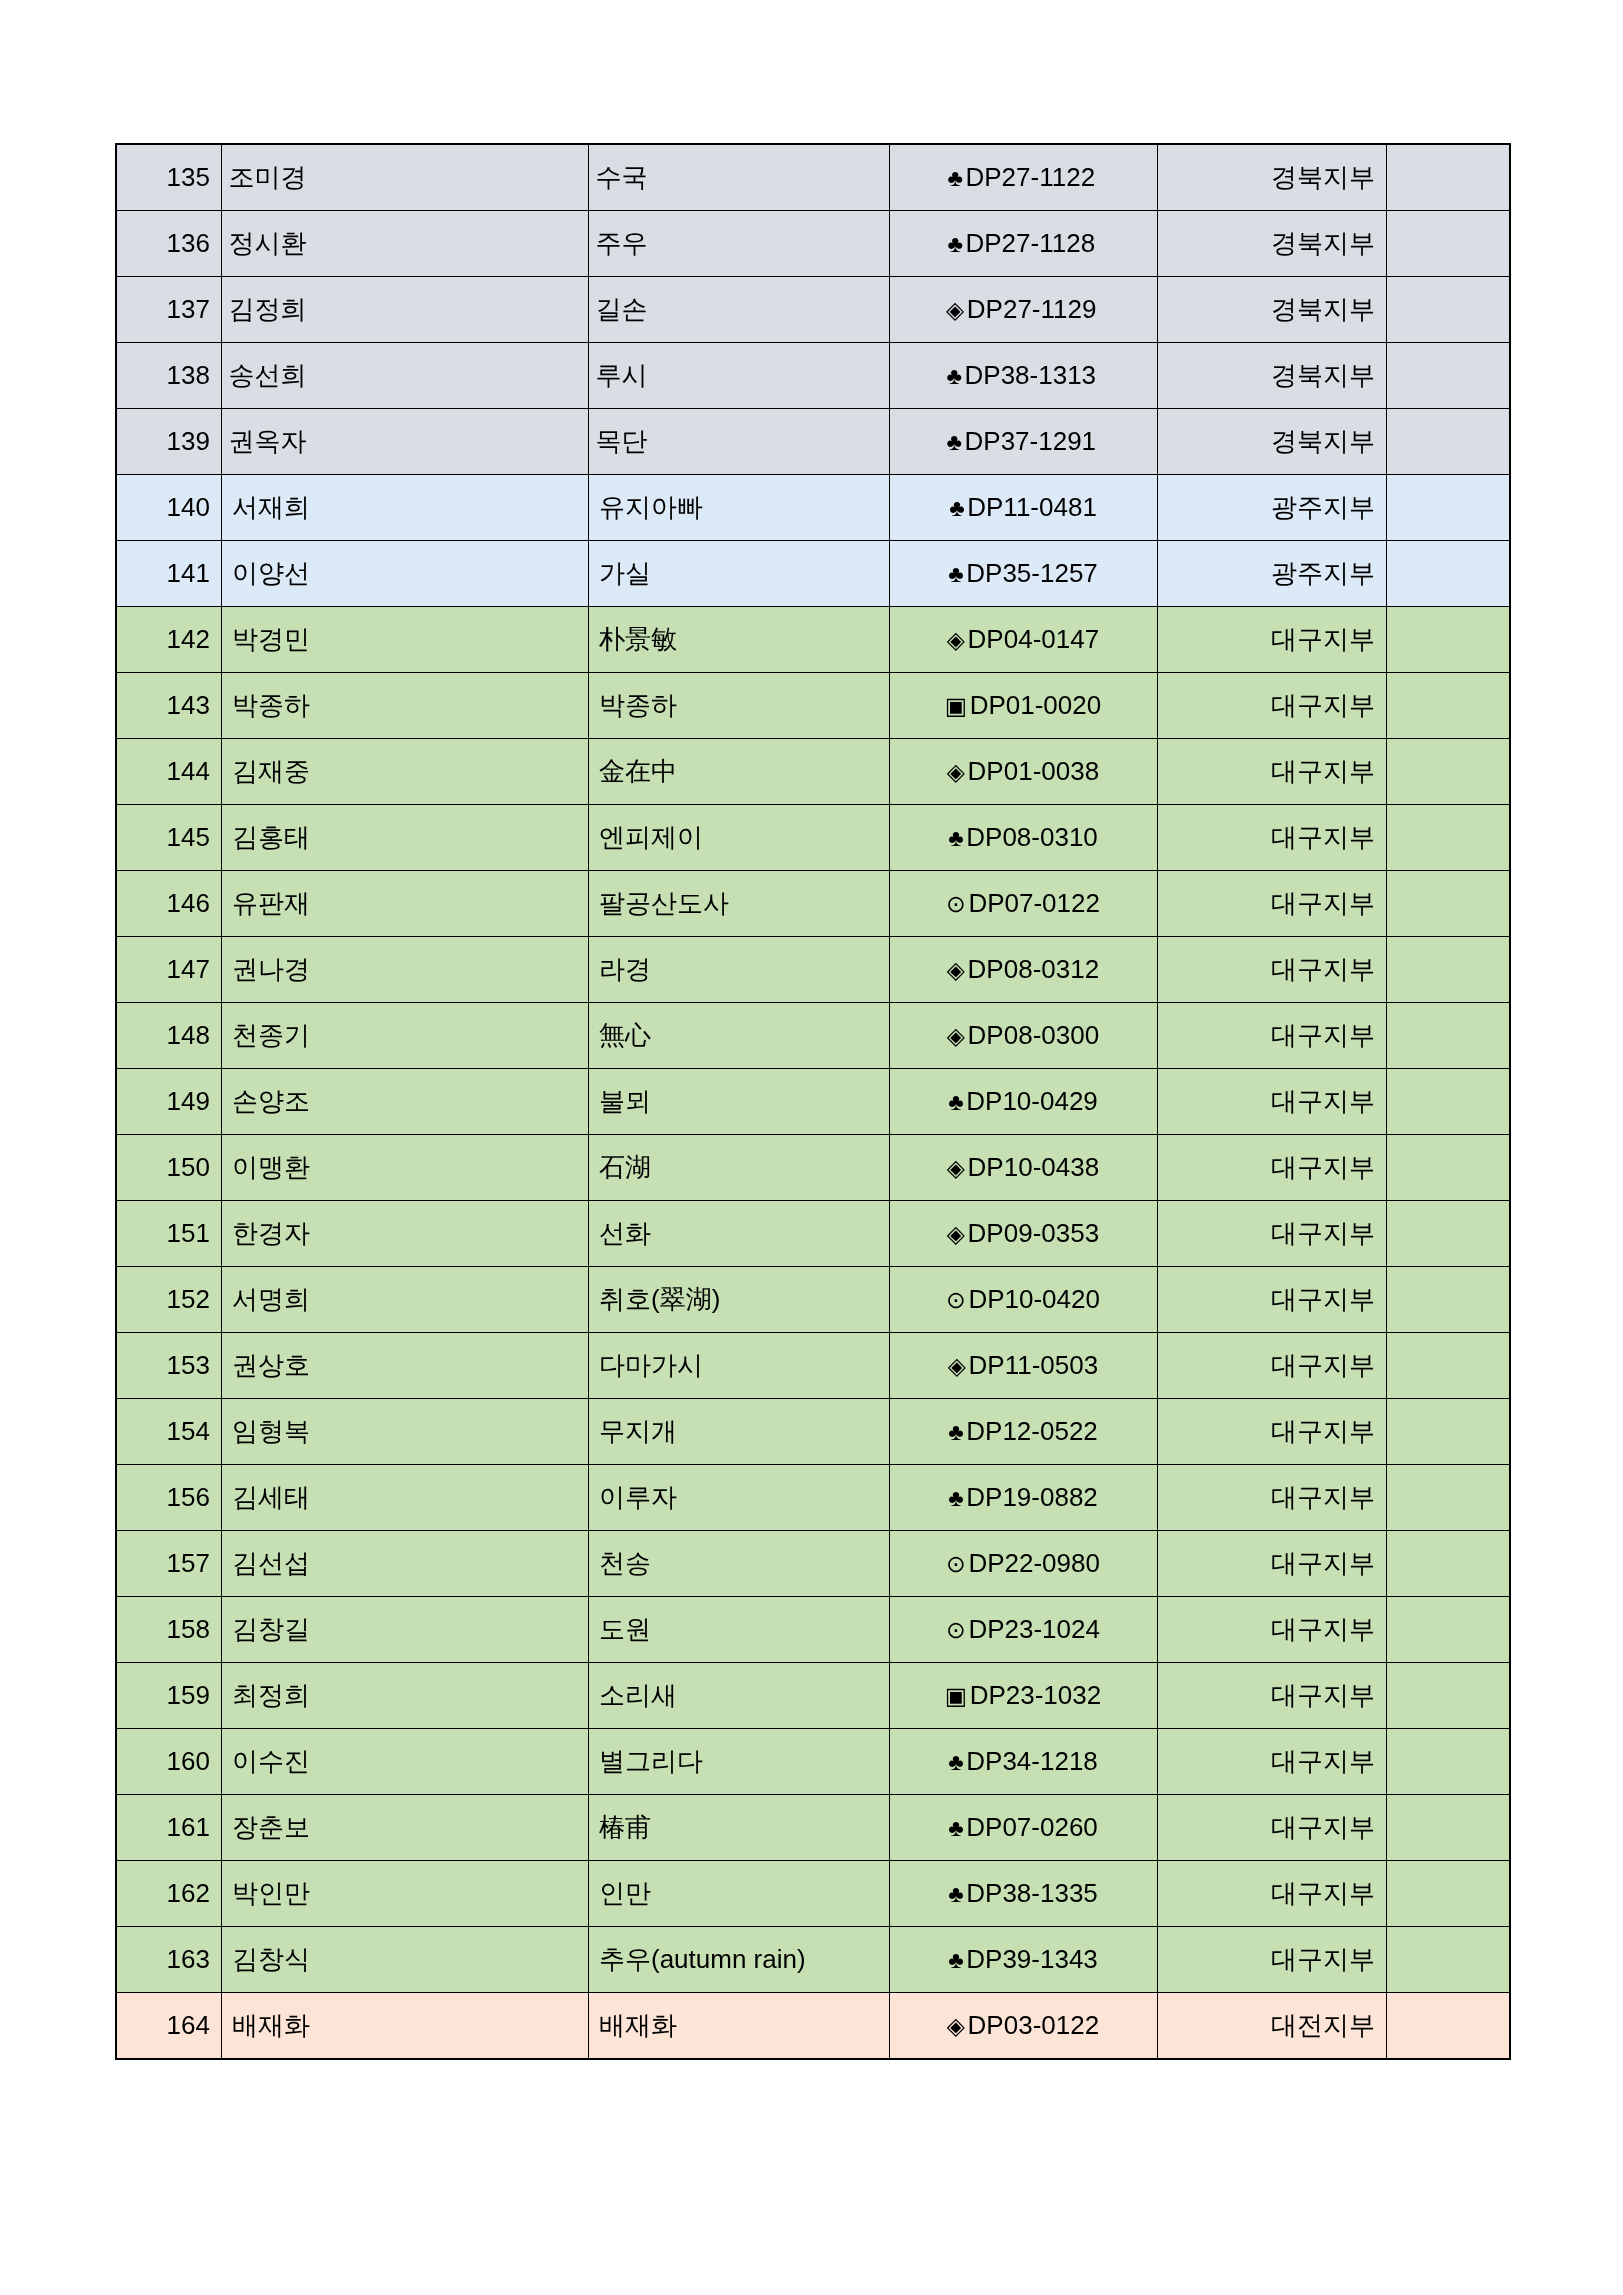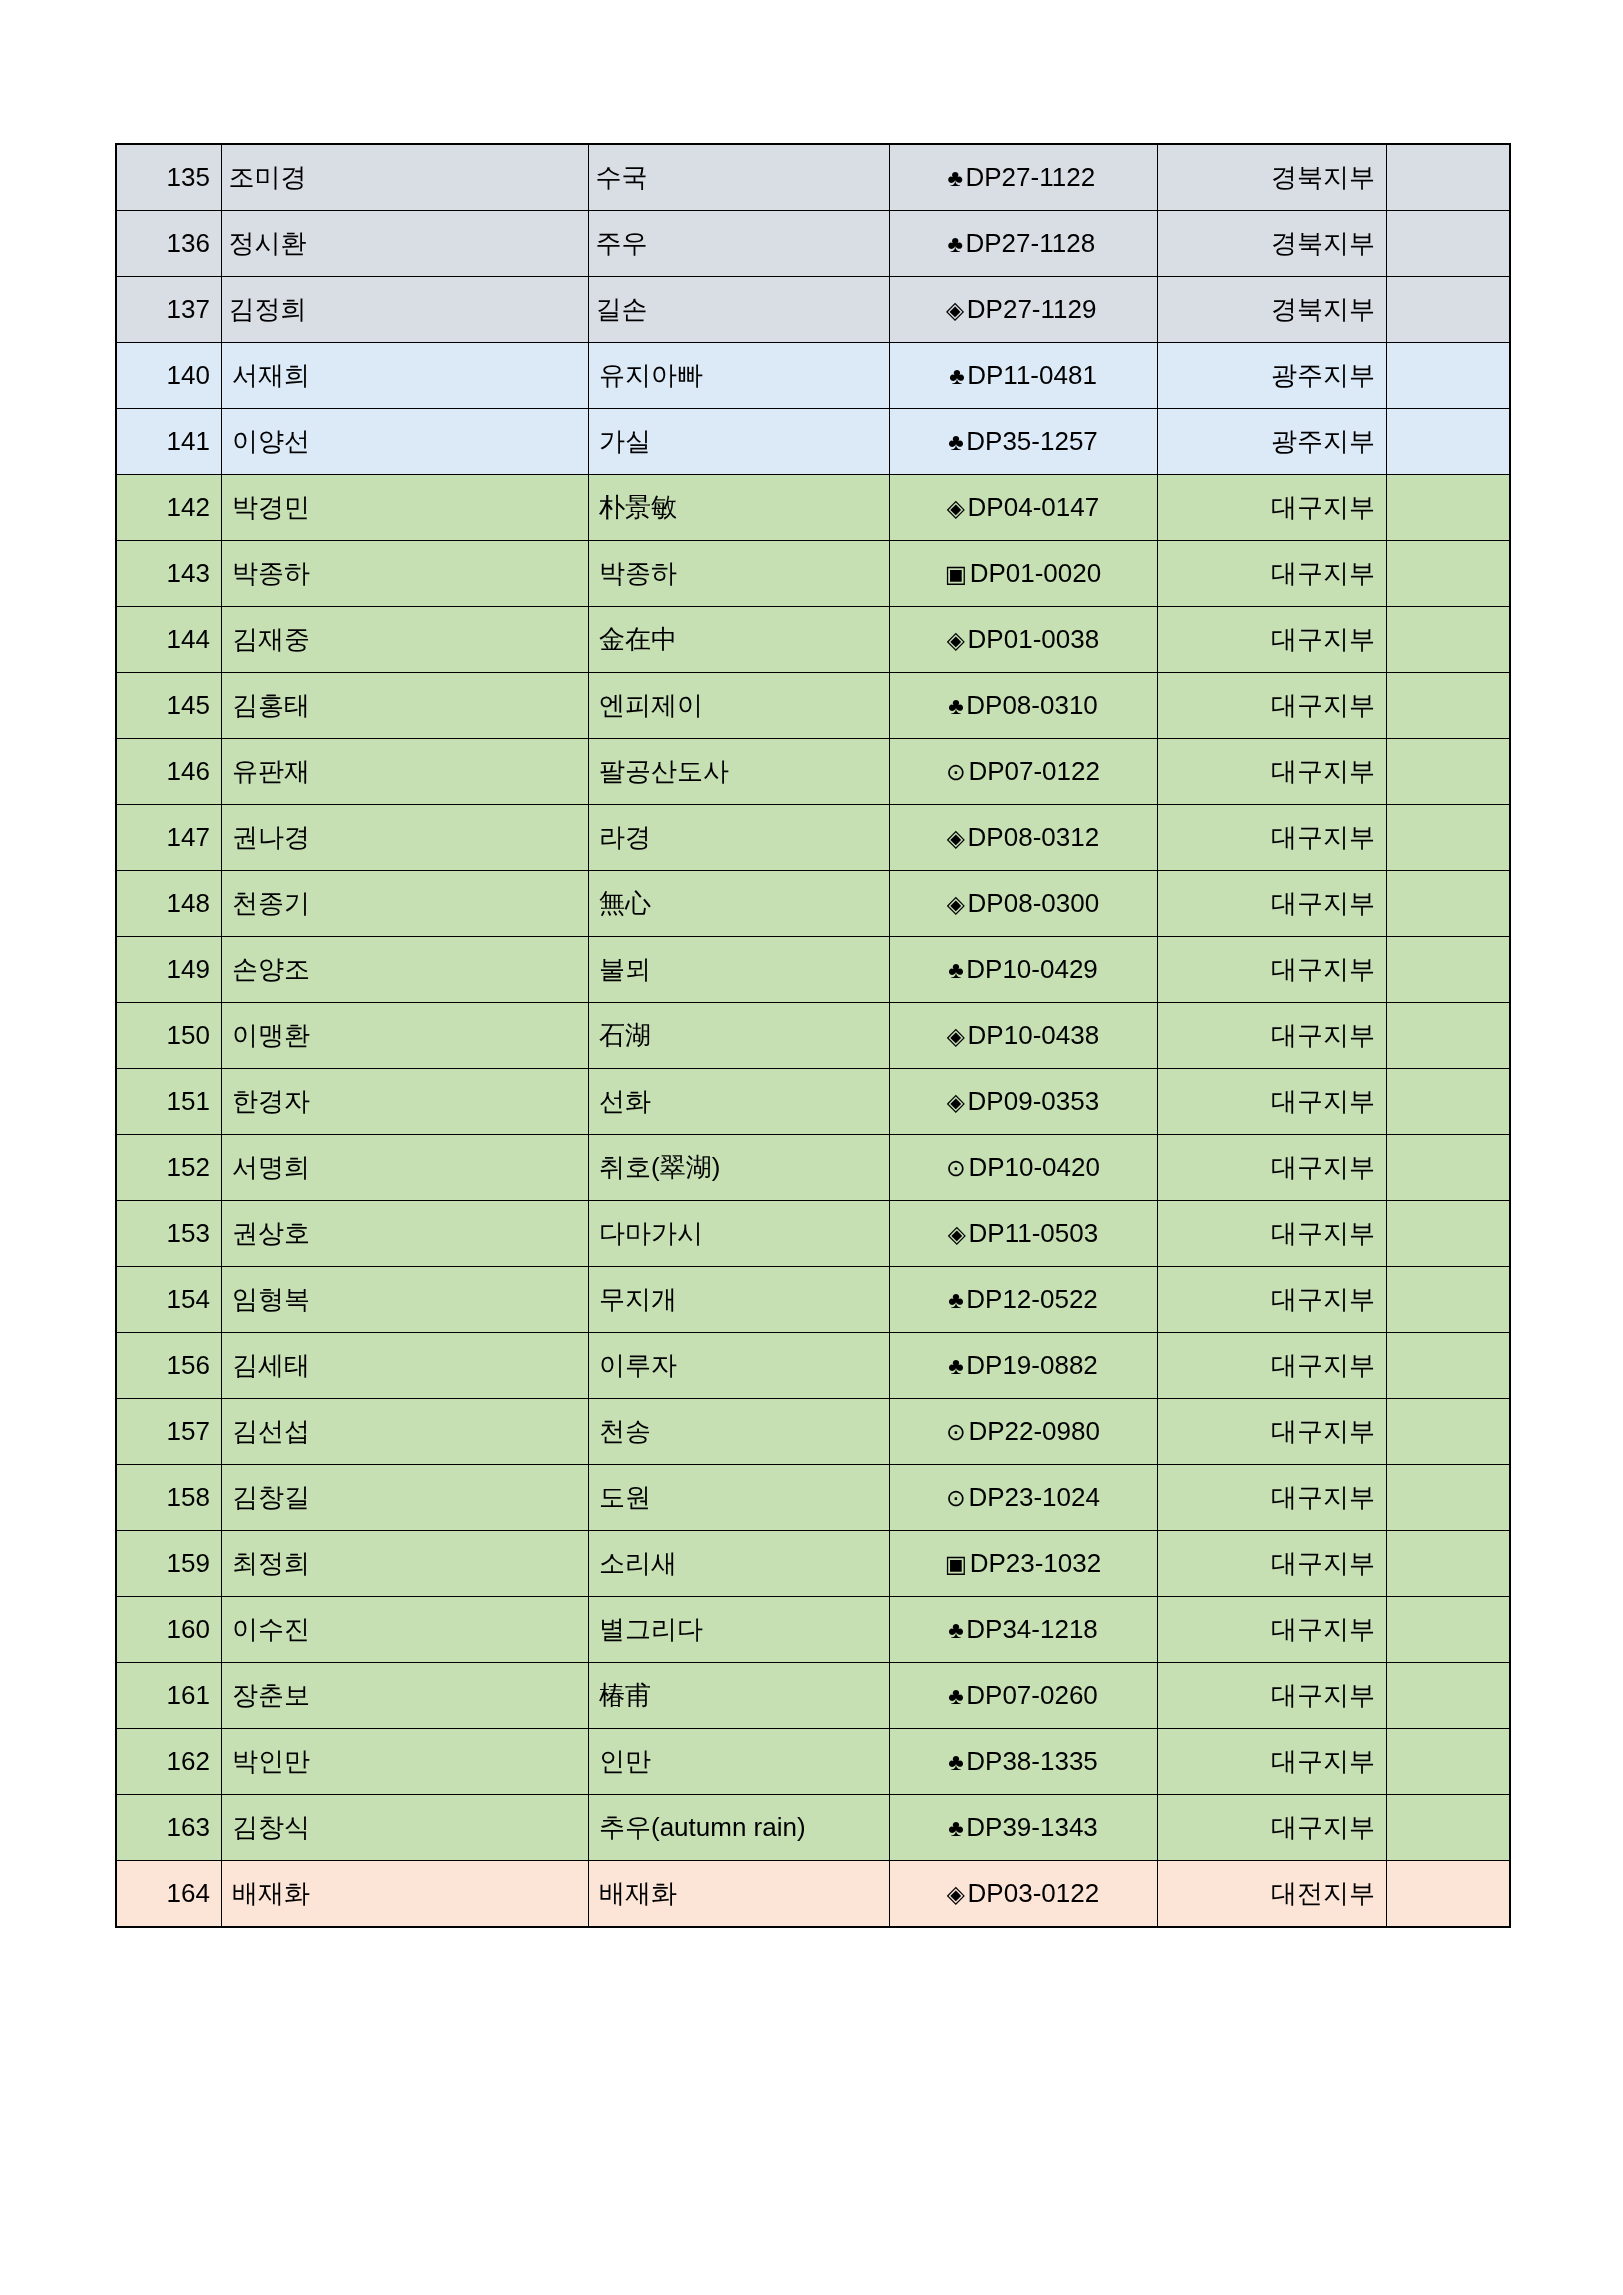--- a/index.html
+++ b/index.html
@@ -102,20 +102,36 @@
           <td class="blank"></td>
         </tr>
         <tr class="g-gray">
           <td class="num">137</td>
           <td class="name">김정희</td>
           <td class="nick">길손</td>
           <td class="code"><span class="sym">◈</span><span>DP27-1129</span></td>
           <td class="branch">경북지부</td>
           <td class="blank"></td>
         </tr>
+        <tr class="g-gray">
+          <td class="num">138</td>
+          <td class="name">송선희</td>
+          <td class="nick">루시</td>
+          <td class="code"><span class="sym">♣</span><span>DP38-1313</span></td>
+          <td class="branch">경북지부</td>
+          <td class="blank"></td>
+        </tr>
+        <tr class="g-gray">
+          <td class="num">139</td>
+          <td class="name">권옥자</td>
+          <td class="nick">목단</td>
+          <td class="code"><span class="sym">♣</span><span>DP37-1291</span></td>
+          <td class="branch">경북지부</td>
+          <td class="blank"></td>
+        </tr>
         <tr class="g-blue">
           <td class="num">140</td>
           <td class="name">서재희</td>
           <td class="nick">유지아빠</td>
           <td class="code"><span class="sym">♣</span><span>DP11-0481</span></td>
           <td class="branch">광주지부</td>
           <td class="blank"></td>
         </tr>
         <tr class="g-blue">
           <td class="num">141</td>

